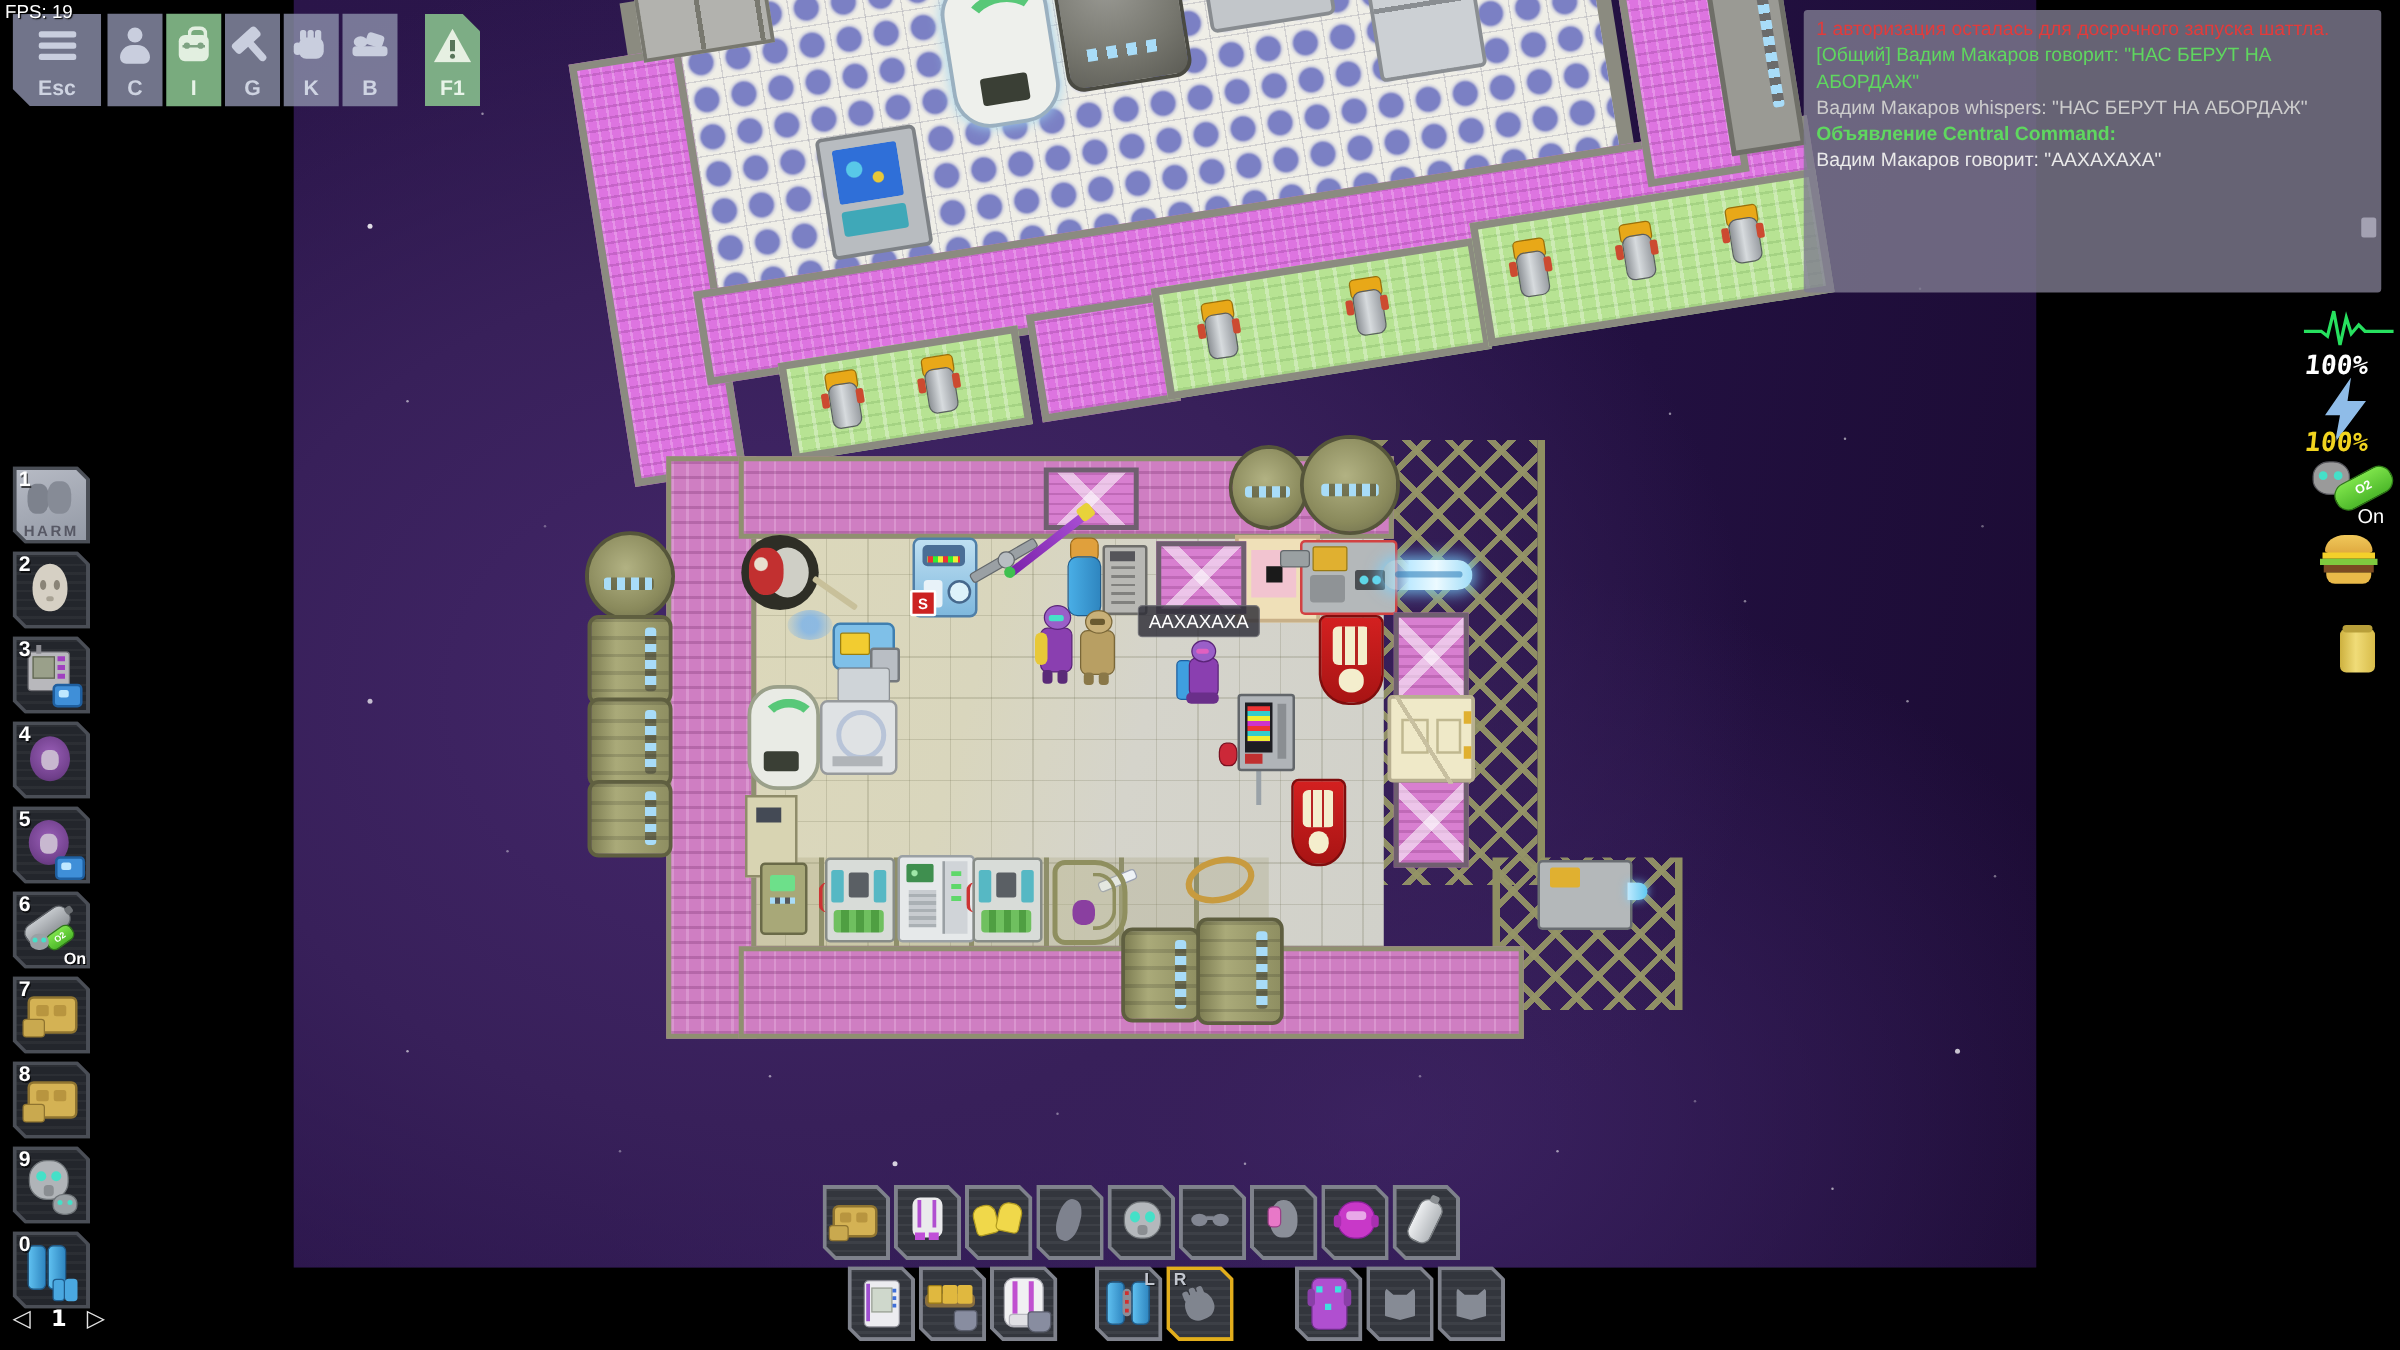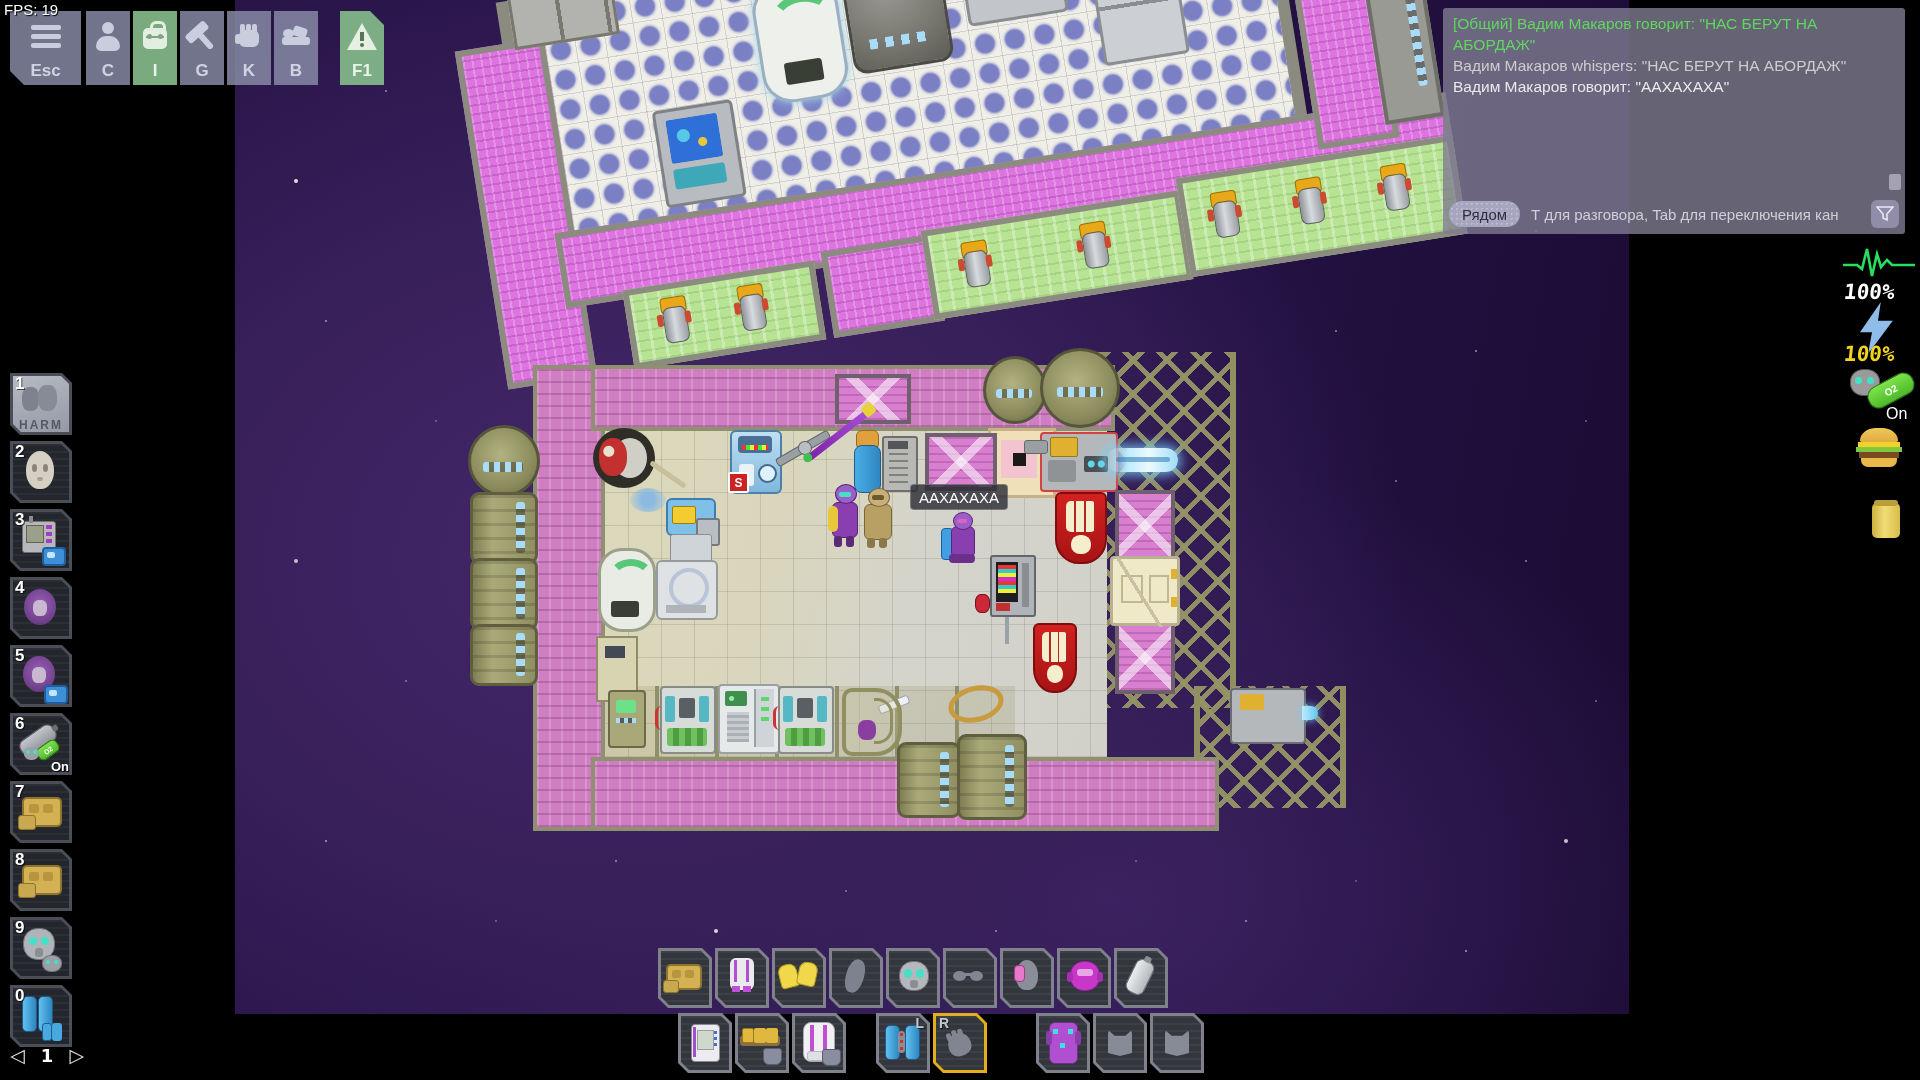--- a/index.html
+++ b/index.html
@@ -567,34 +567,27 @@
   <div class="ic" style="left:32px;top:38px;width:8px;height:16px;background:#4aa8e0;border:1px solid #1f5c8c;border-radius:3px;box-shadow:10px 0 0 #4aa8e0;"></div>
 </div>
 <div id="pagenav">
   <span>◁</span>
   <span class="pnum">1</span>
   <span>▷</span>
 </div>
 
 <div id="chat">
   <div id="chatlog">
+    <div class="msg-red">1 авторизация осталась для досрочного запуска шаттла.</div>
     <div class="msg-green">[Общий] Вадим Макаров говорит: "НАС БЕРУТ НА АБОРДАЖ"</div>
     <div class="msg-gray">Вадим Макаров whispers: "НАС БЕРУТ НА АБОРДАЖ"</div>
+    <div class="msg-green msg-bold">Объявление Central Command:</div>
     <div class="msg-white">Вадим Макаров говорит: "ААХАХАХА"</div>
   </div>
   <div id="chatscroll"></div>
-  <div id="chatinput">
-    <div id="chan">Рядом</div>
-    <input id="chatfield" placeholder="Т для разговора, Tab для переключения кан" style="">
-    <div id="chatfilter">
-      <svg width="18" height="16" viewBox="0 0 18 16">
-          <path d="M1 1 H17 L11 8 V14 L7 12 V8 Z" fill="none" stroke="#e8e8f2" stroke-width="1.6"></path>
-        </svg>
-    </div>
-  </div>
 </div>
 
 <div class="abs" style="left:1843px;top:243px;z-index:20;">
   <svg width="72" height="40" viewBox="0 0 72 40" style="filter:drop-shadow(1px 1px 0 rgba(0,0,0,.7));">
     <polyline points="0,22 14,22 19,26 24,6 29,33 34,11 38,24 44,17 49,22 72,22" fill="none" stroke="#27e05f" stroke-width="2.6"></polyline>
   </svg>
 </div>
 <div class="abs pix" style="left:1844px;top:280px;color:#fff;font-size:21px;z-index:20;">100%</div>
 <div class="abs" style="left:1856px;top:302px;width:40px;height:52px;background:#8fbce8;z-index:20;
      clip-path:polygon(62% 0,10% 58%,40% 58%,30% 100%,92% 36%,55% 36%);filter:drop-shadow(1px 1px 0 rgba(0,0,0,.6));"></div>

